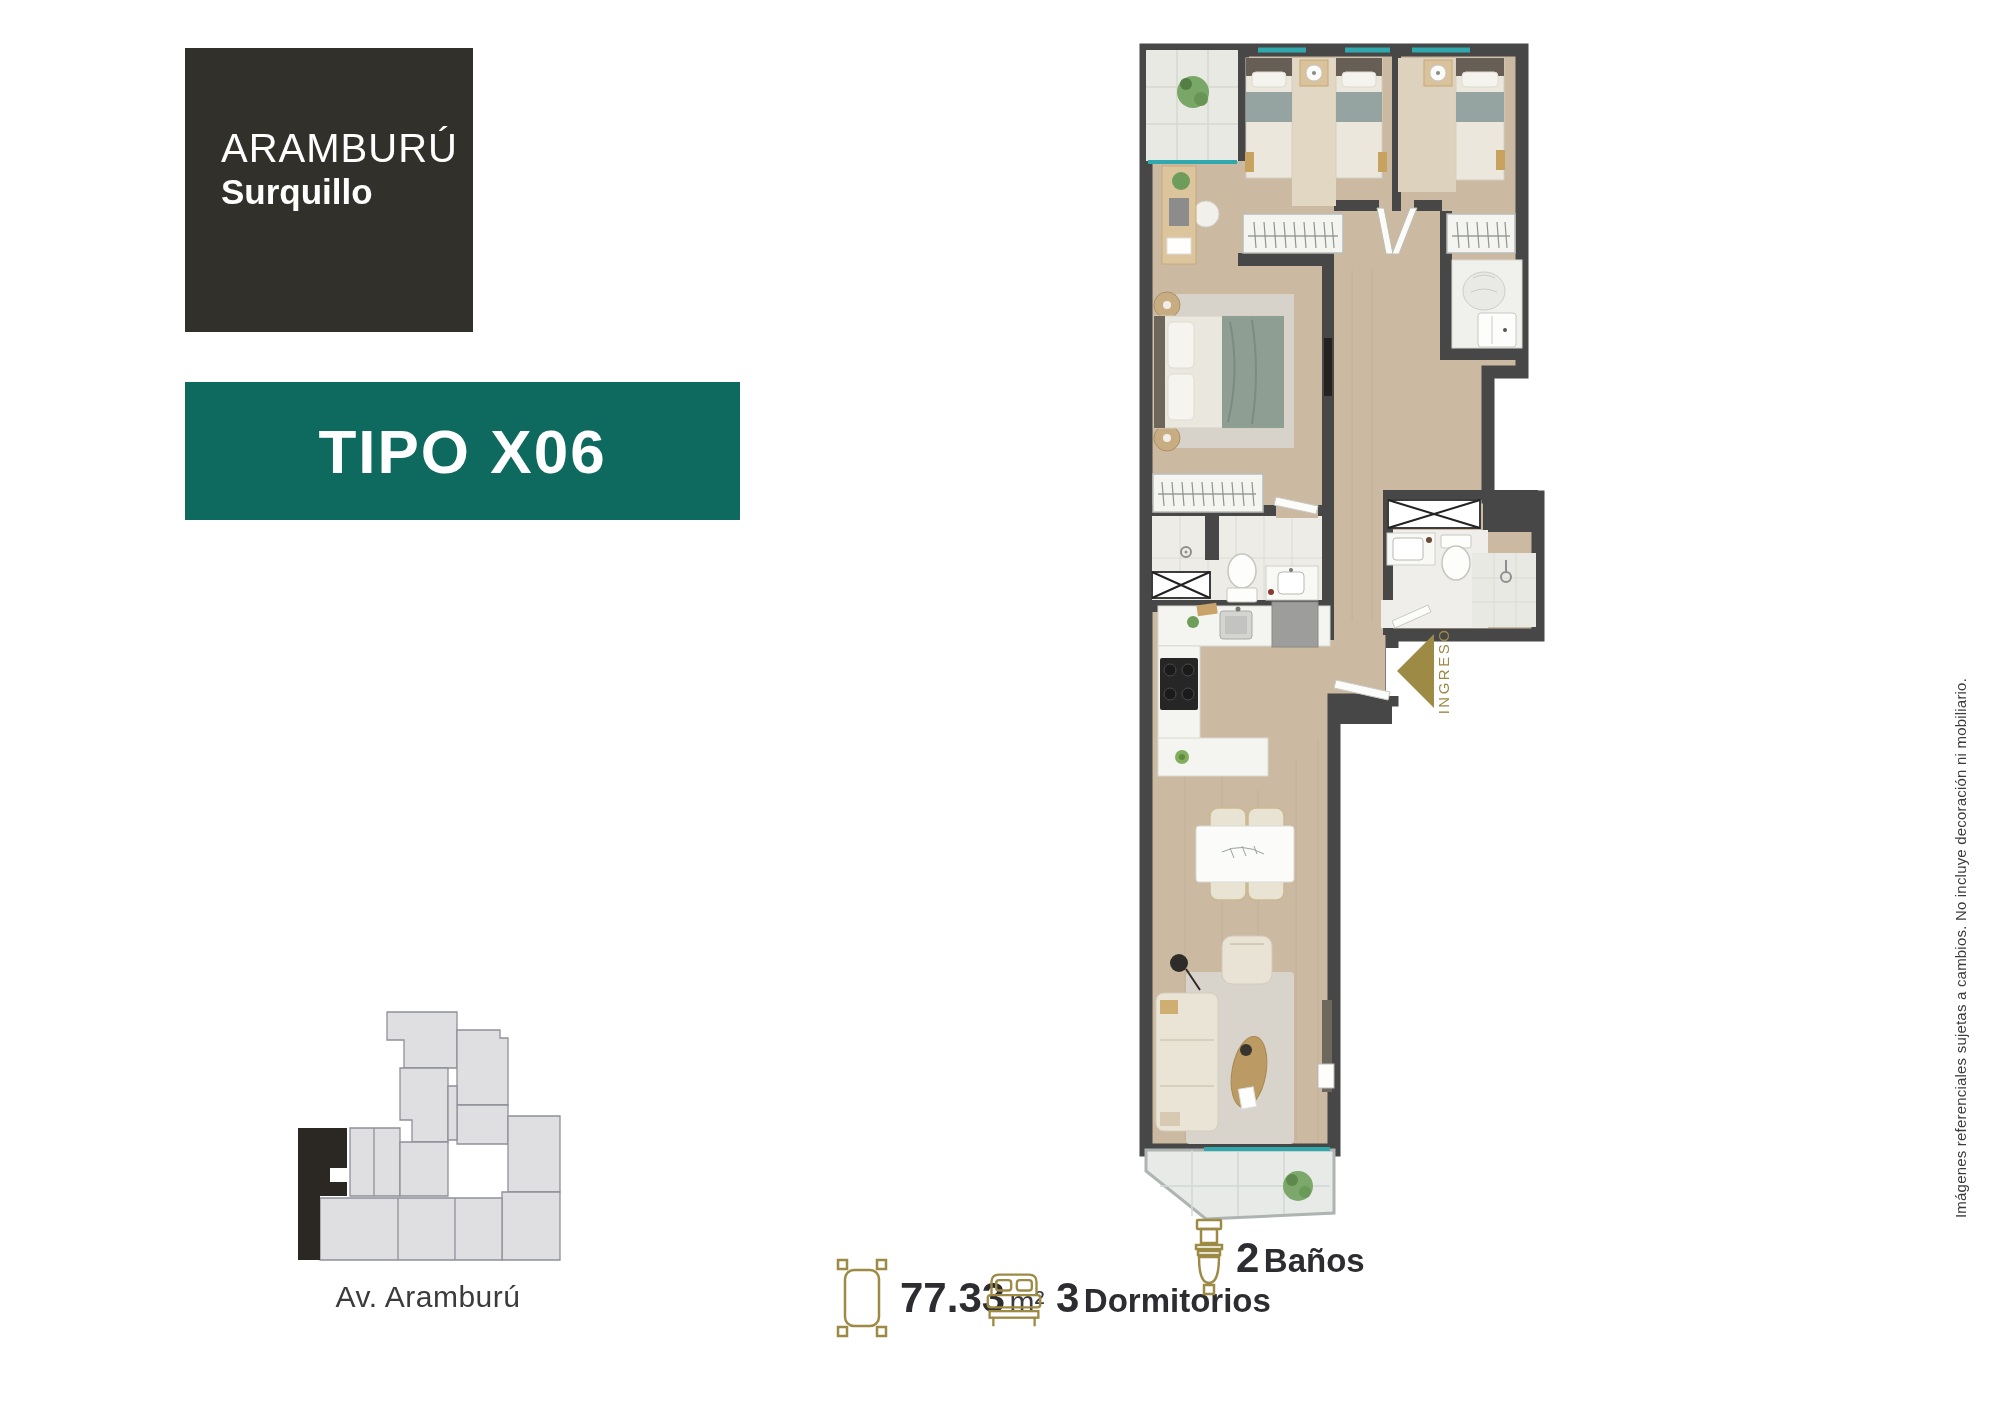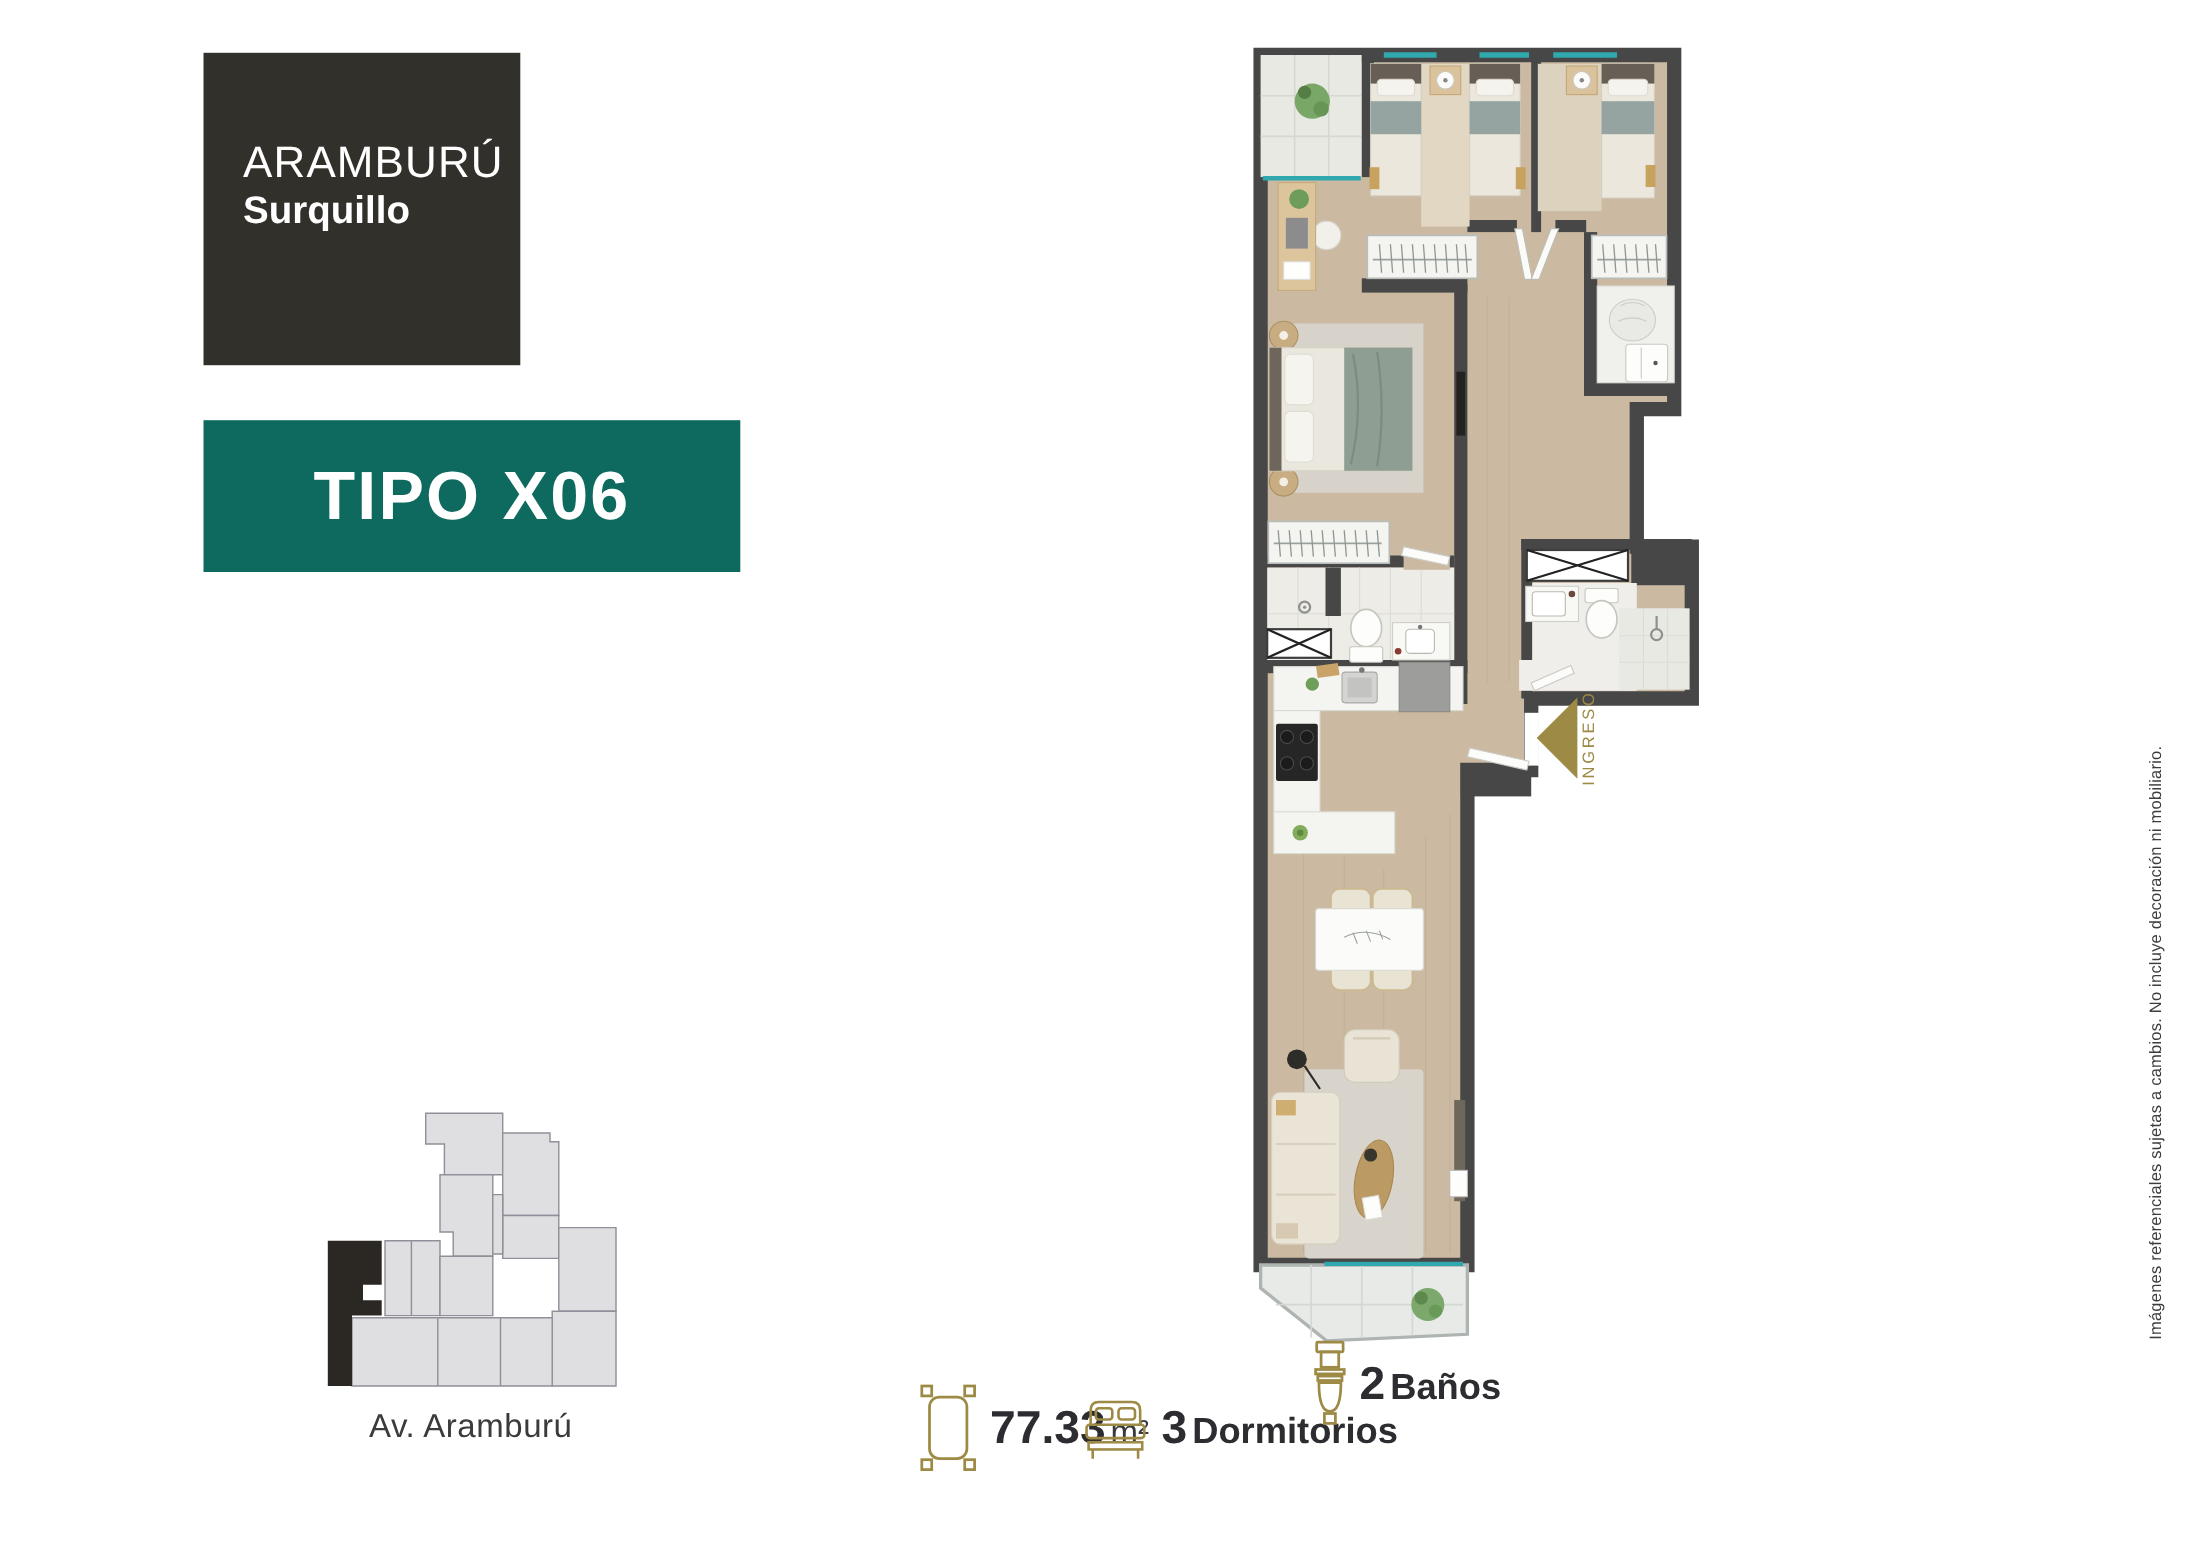--- a/index.html
+++ b/index.html
@@ -13,21 +13,21 @@
   .abs{position:absolute}
 
   
   .brand-box{left:185px;top:48px;width:288px;height:284px;background:var(--brand_dark);
              padding:78px 0 16px 36px}
   .brand-name{color:#fff;font-size:40px;letter-spacing:1px;line-height:44px}
   .brand-number{color:var(--gold);font-size:64px;font-weight:700;line-height:62px}
   .brand-district{color:#fff;font-size:35px;font-weight:700;line-height:44px}
 
   
-  .tipo-box{left:185px;top:382px;width:488px;height:138px;background:var(--teal);
+  .tipo-box{left:185px;top:382px;width:555px;height:138px;background:var(--teal);
             display:flex;align-items:center;justify-content:center}
   .tipo-label{color:#fff;font-size:62px;font-weight:700;letter-spacing:2px}
 
   
   .site-map{left:290px;top:1000px;width:276px;height:268px}
   .street-label{left:290px;top:1280px;width:276px;text-align:center;
                 font-size:30px;color:#3b3b3b;letter-spacing:.5px}
 
   
   .floorplan{left:1128px;top:38px;width:424px;height:1192px}

